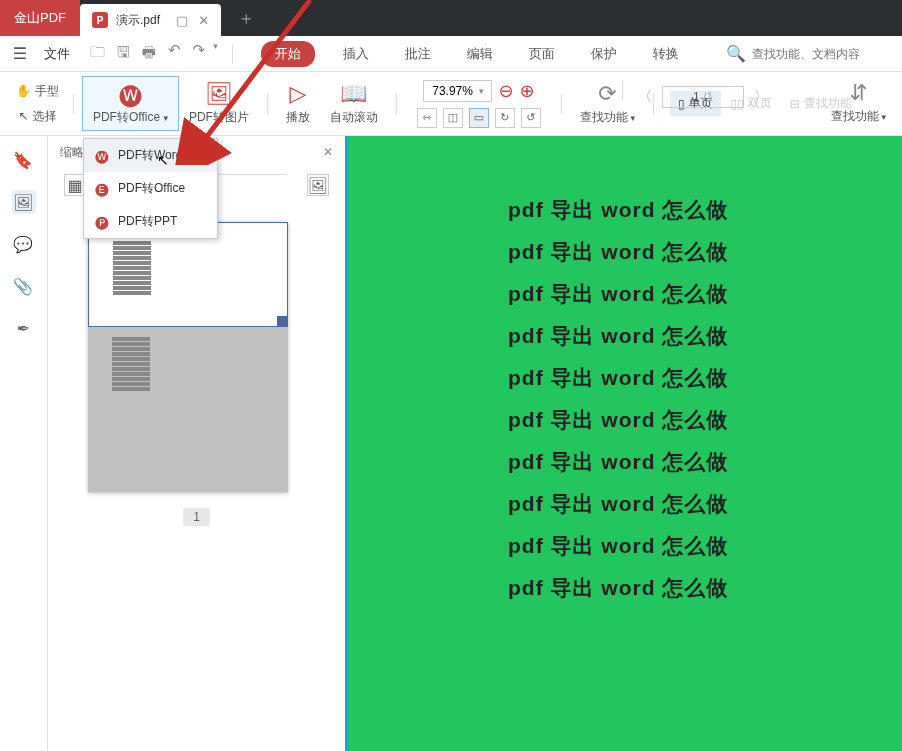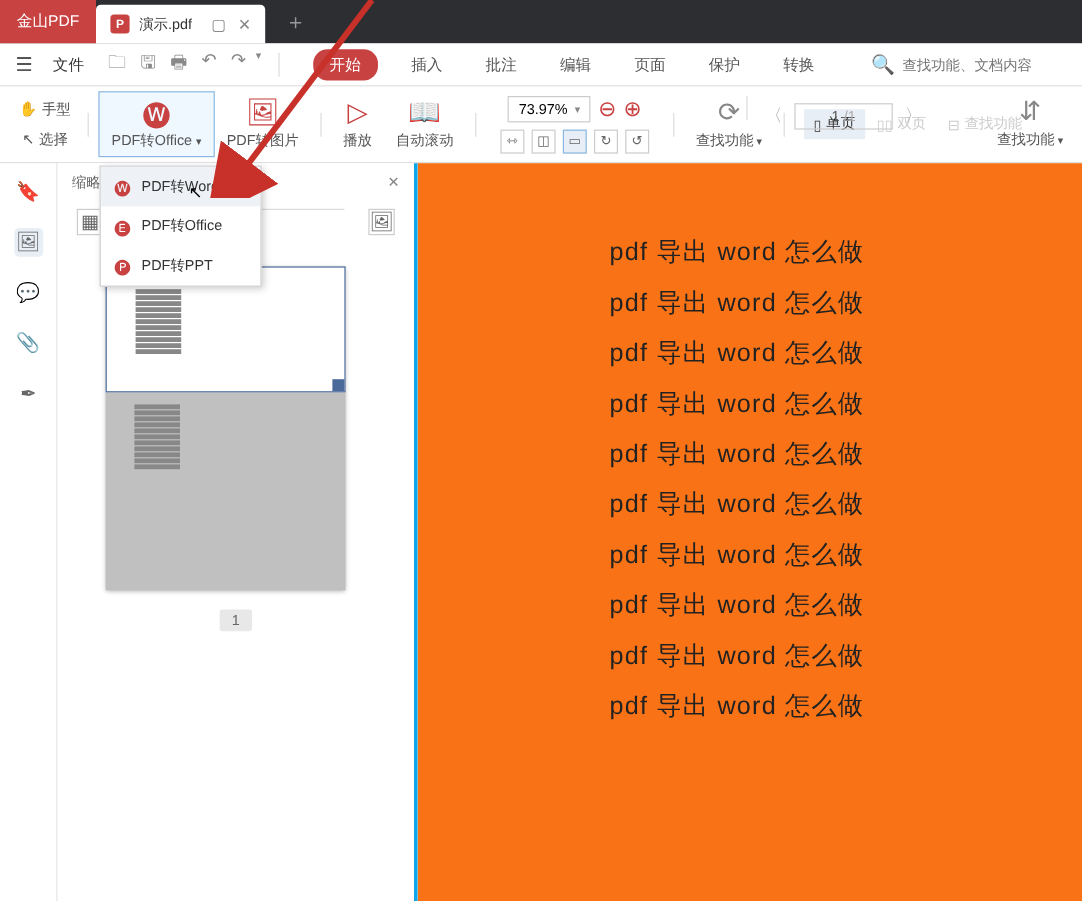--- a/index.html
+++ b/index.html
@@ -52,21 +52,21 @@
 .thumb-tic.boxed { border-color: #ccc; }
 .thumb-line { border-top: 1px solid #ddd; flex: 1; margin: 0 10px; }
 .thumb-area { padding: 20px 40px; }
 .thumb-page { width: 200px; height: 270px; background: #c0c0c0; box-shadow: 0 1px 4px rgba(0,0,0,0.3); position: relative; }
 .thumb-top { height: 105px; background: #fff; border: 1px solid #4a6a9a; padding: 18px 24px 8px; position: relative; }
 .thumb-mark { position: absolute; bottom: 0; right: 0; width: 10px; height: 10px; background: #4a6a9a; }
 .thumb-lines { display: flex; flex-direction: column; gap: 1px; }
 .thumb-line-t { height: 4px; width: 38px; background: #888; font-size: 4px; }
 .thumb-num { text-align: center; margin-top: 18px; font-size: 12px; color: #666; }
 .thumb-num span { background: #e8e8e8; padding: 2px 10px; border-radius: 2px; }
-.doc-area { flex: 1; background: #f97316; padding: 60px 50px; overflow: auto; }
+.doc-area { flex: 1; background: #22c55e; padding: 60px 50px; overflow: auto; font-weight: bold; }
 .doc-line { font-size: 21px; color: #222; margin-bottom: 14px; letter-spacing: 1px; margin-left: 110px; }
 .dropdown { position: absolute; left: 83px; top: 138px; width: 135px; background: #fff; border: 1px solid #ccc; box-shadow: 2px 2px 6px rgba(0,0,0,0.2); z-index: 100; }
 .dd-item { display: flex; align-items: center; gap: 8px; padding: 8px 10px; font-size: 12px; color: #333; cursor: pointer; }
 .dd-item.hover { background: #eef2f7; }
 .dd-icon { width: 16px; height: 16px; color: #c84241; font-size: 13px; display: flex; align-items: center; justify-content: center; }
 .arrow-overlay { position: absolute; left: 130px; top: -5px; z-index: 200; pointer-events: none; }
 .cursor-overlay { position: absolute; left: 157px; top: 152px; z-index: 201; pointer-events: none; font-size: 14px; color: #000; }
 svg { display: block; }
 </style>
 </head>

